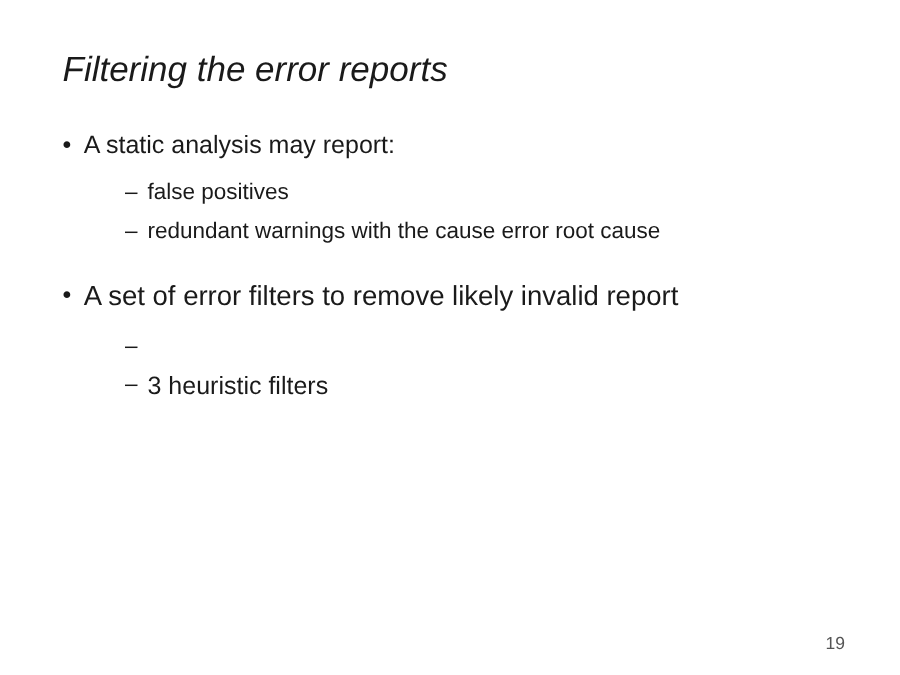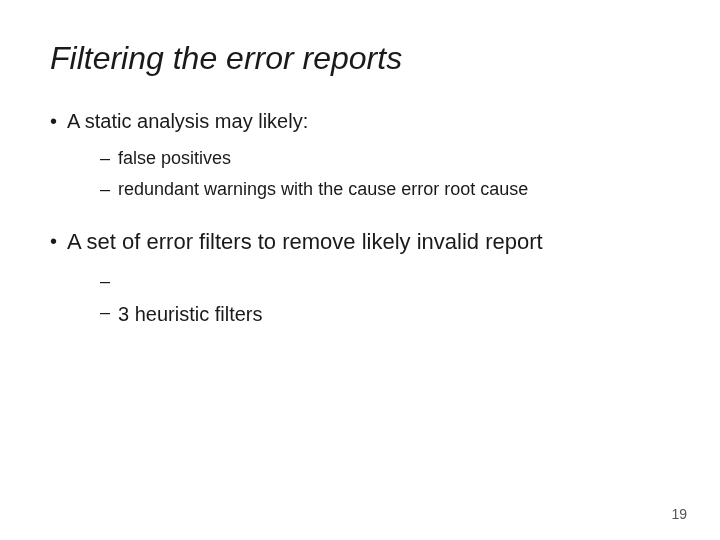--- a/index.html
+++ b/index.html
@@ -18,21 +18,21 @@
 
     .slide {
       width: 720px;
       height: 540px;
       background: #ffffff;
       padding: 40px 50px 30px 50px;
       position: relative;
     }
 
     .slide-title {
-      font-size: 32px;
+      font-size: 28px;
       font-style: italic;
       font-weight: normal;
       color: #1a1a1a;
       margin-bottom: 30px;
       padding-bottom: 0px;
     }
 
     .bullet-section {
       margin-bottom: 24px;
     }
@@ -70,21 +70,21 @@
     }
 
     .sub-dash {
       margin-right: 8px;
       font-size: 18px;
     }
 
     .page-number {
       position: absolute;
       bottom: 18px;
-      right: 33px;
+      right: 44px;
       font-size: 14px;
       color: #555555;
     }
 
     .large-bullet {
       font-size: 22px;
     }
 
     .large-sub {
       font-size: 20px;
@@ -93,21 +93,21 @@
 </head>
 <body>
 
 <div class="slide">
 
   <h1 class="slide-title">Filtering the error reports</h1>
 
   <div class="bullet-section">
     <div class="bullet-main">
       <span class="bullet-dot">•</span>
-      <span class="bullet-text">A static analysis may likely:</span>
+      <span class="bullet-text">A static analysis may report:</span>
     </div>
     <div class="sub-bullets">
       <div class="sub-bullet">
         <span class="sub-dash">–</span>
         <span>false positives</span>
       </div>
       <div class="sub-bullet">
         <span class="sub-dash">–</span>
         <span>redundant warnings with the cause error root cause</span>
       </div>

